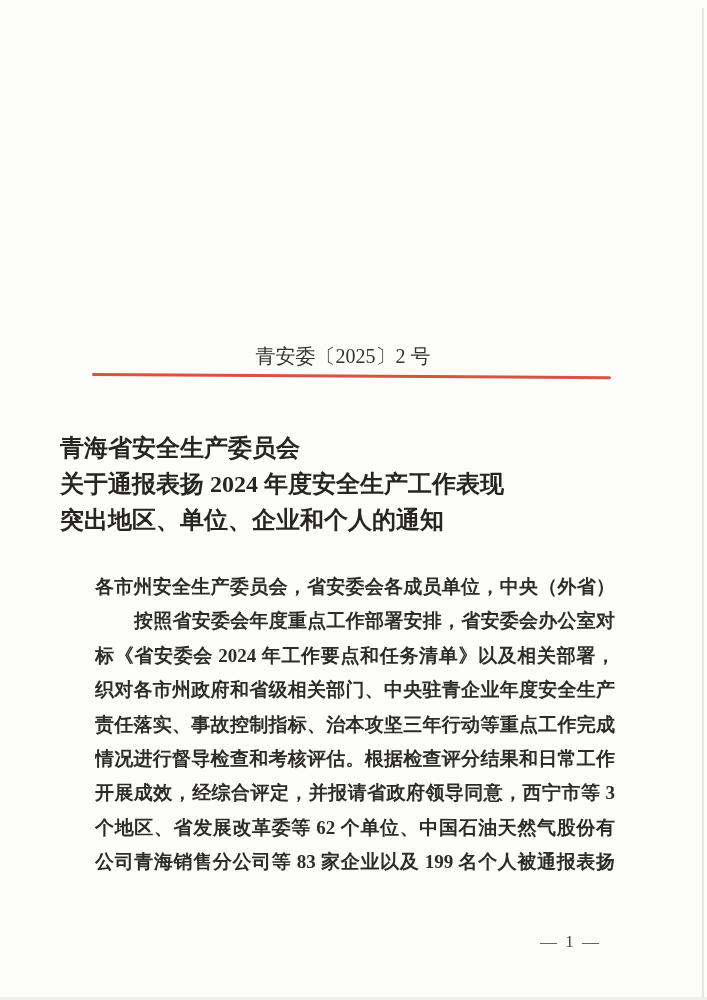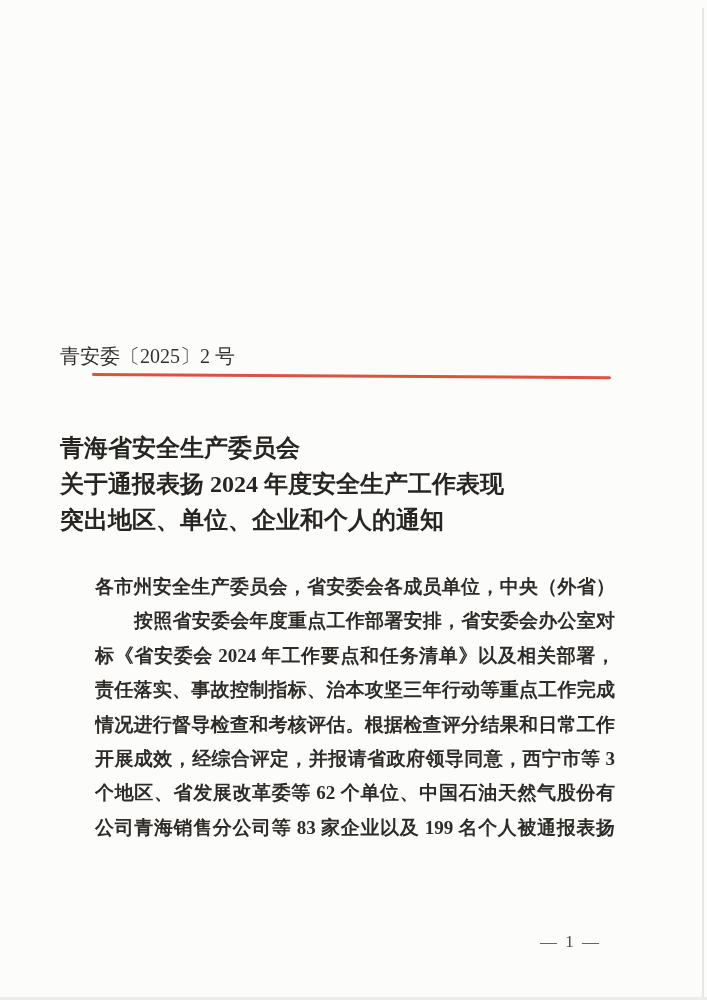--- a/index.html
+++ b/index.html
@@ -45,20 +45,21 @@
     font-weight: 700;
     letter-spacing: -1px;
     color: #de4b2c;
     white-space: nowrap;
   }
   .doc-number {
     position: absolute;
     top: 344px;
     left: 60px;
     width: 566px;
+    text-align: center;
     font-size: 20px;
     line-height: 24px;
     color: #33312e;
     white-space: nowrap;
   }
   .red-line {
     position: absolute;
     top: 373px;
     left: 92px;
     width: 519px;
@@ -132,20 +133,21 @@
   <div class="notice-title">
     <div class="t-line">青海省安全生产委员会</div>
     <div class="t-line">关于通报表扬 2024 年度安全生产工作表现</div>
     <div class="t-line">突出地区、单位、企业和个人的通知</div>
   </div>
 
   <div class="body-text">
     <div class="line">各市州安全生产委员会，省安委会各成员单位，中央（外省）</div>
     <div class="line indent">按照省安委会年度重点工作部署安排，省安委会办公室对</div>
     <div class="line">标《省安委会 2024 年工作要点和任务清单》以及相关部署，组</div>
+    <div class="line">织对各市州政府和省级相关部门、中央驻青企业年度安全生产</div>
     <div class="line">责任落实、事故控制指标、治本攻坚三年行动等重点工作完成</div>
     <div class="line">情况进行督导检查和考核评估。根据检查评分结果和日常工作</div>
     <div class="line">开展成效，经综合评定，并报请省政府领导同意，西宁市等 3</div>
     <div class="line">个地区、省发展改革委等 62 个单位、中国石油天然气股份有限</div>
     <div class="line">公司青海销售分公司等 83 家企业以及 199 名个人被通报表扬为</div>
   </div>
 
   <div class="page-number">— 1 —</div>
 
 </div>

